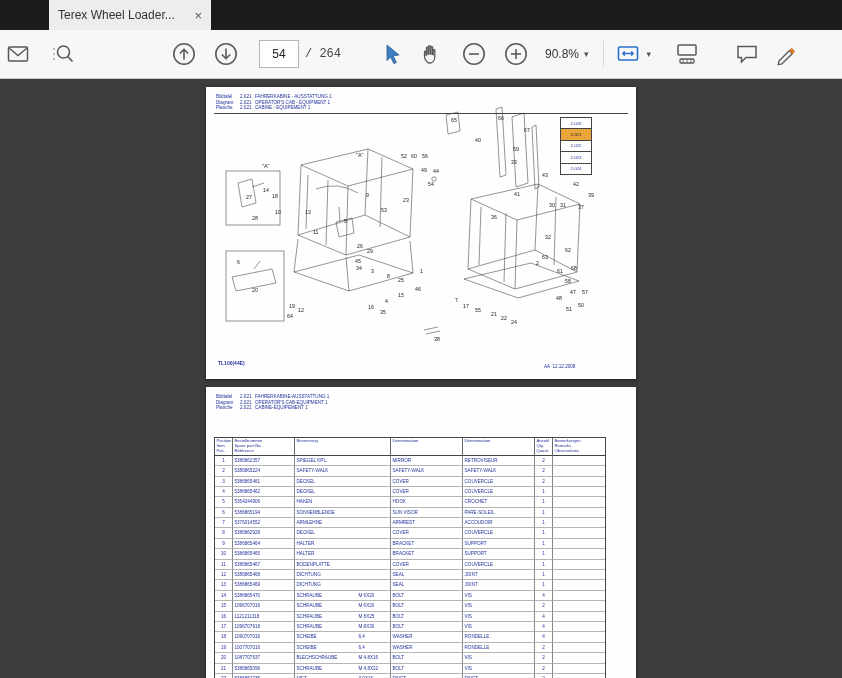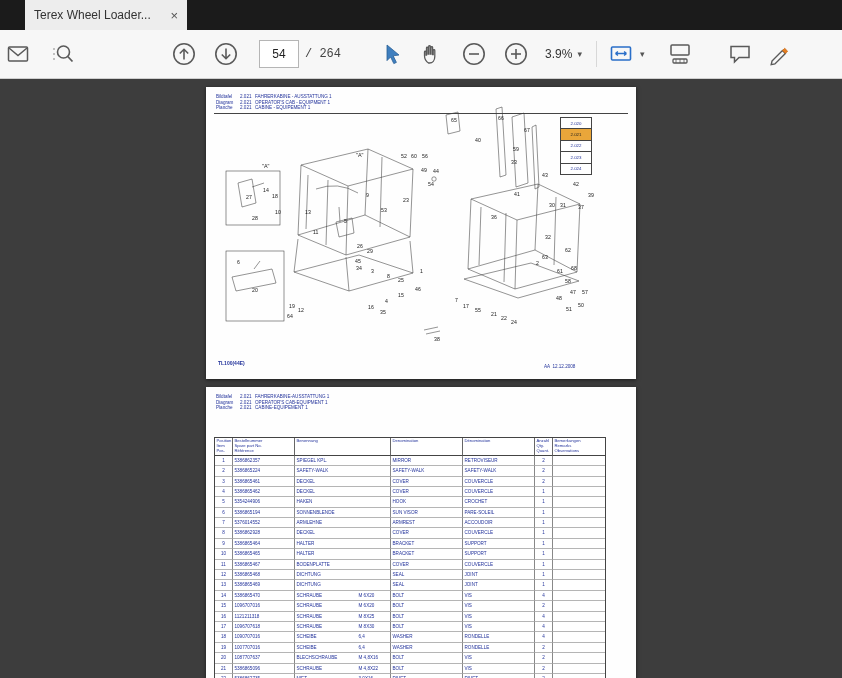--- a/index.html
+++ b/index.html
@@ -1,20 +1,20 @@
 <!DOCTYPE html>
 <html><head>
 <meta charset="utf-8">
 <style>
   html,body{margin:0;padding:0;width:842px;height:678px;overflow:hidden;
     font-family:"Liberation Sans", sans-serif;background:#3d3d3d;}
   .app{width:842px;height:678px;display:flex;flex-direction:column;}
 
   
-  .tabbar{height:30px;background:#1b1b1b;display:flex;align-items:stretch;flex:0 0 auto;}
+  .tabbar{height:30px;background:#1b1b1b;display:flex;align-items:stretch;flex:0 0 auto;padding-left:24px;}
   .tab{margin-left:25px;width:162px;background:#ededed;display:flex;align-items:center;
     padding:0 9px;box-sizing:border-box;}
   .tab-title{font-size:12px;color:#333;white-space:nowrap;overflow:hidden;text-overflow:ellipsis;flex:1;}
   .tab-close{font-size:13px;color:#555;margin-left:8px;cursor:default;}
 
   
   .toolbar{height:48px;background:#f7f7f7;border-bottom:1px solid #cfcfcf;
     display:flex;align-items:center;flex:0 0 auto;}
   .tbtn{display:flex;align-items:center;justify-content:center;flex:0 0 auto;}
   .tbtn svg{display:block;}
@@ -135,21 +135,21 @@
         </svg>
     </span>
     <span class="tbtn circle-btn" style="margin-left:16px;">
       <svg width="26" height="26" viewBox="0 0 26 26">
           <circle cx="13" cy="13" r="10.2" fill="none" stroke="#5a5a5a" stroke-width="1.6"></circle>
           <line x1="8" y1="13" x2="18" y2="13" stroke="#5a5a5a" stroke-width="1.6"></line>
           <line x1="13" y1="8" x2="13" y2="18" stroke="#5a5a5a" stroke-width="1.6"></line>
         </svg>
     </span>
     <span class="zoom-ctl" style="margin-left:16px;">
-      <span>3.9%</span>
+      <span>90.8%</span>
       <span class="caret">▾</span>
     </span>
     <span class="tb-divider" style="margin-left:14px;"></span>
     <span class="tbtn" style="margin-left:12px;">
       <svg width="26" height="24" viewBox="0 0 26 24">
           <rect x="2.5" y="5" width="19" height="13" rx="1" fill="none" stroke="#2a6fc9" stroke-width="1.6"></rect>
           <path d="M6.5,11.5 h11 M6.5,11.5 l2.4,-2 M6.5,11.5 l2.4,2 M17.5,11.5 l-2.4,-2 M17.5,11.5 l-2.4,2" fill="none" stroke="#2a6fc9" stroke-width="1.4"></path>
         </svg>
     </span>
     <span class="caret">▾</span>

